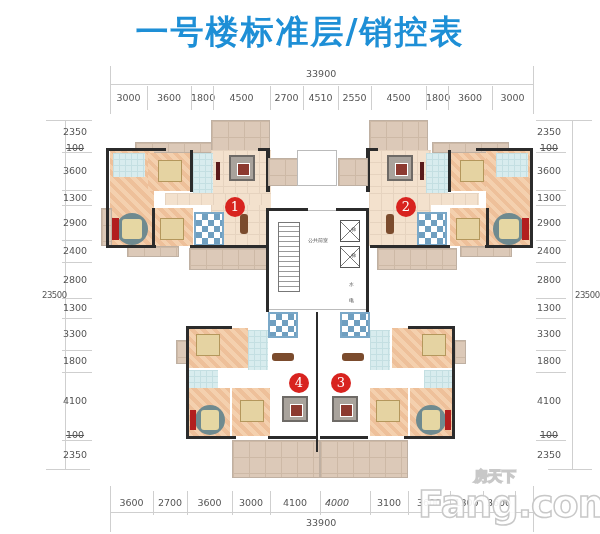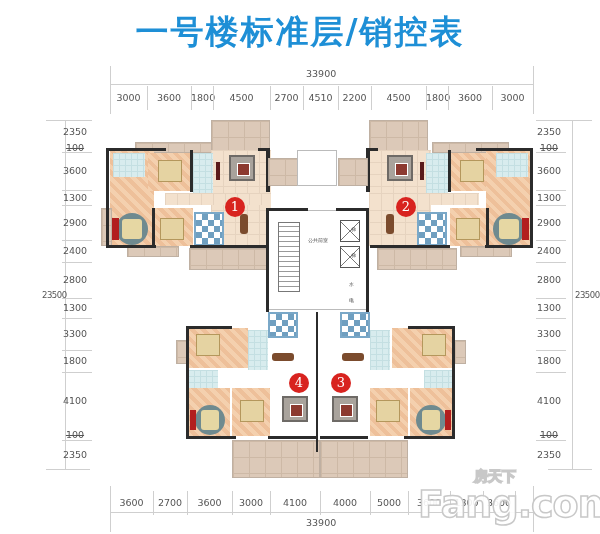--- a/index.html
+++ b/index.html
@@ -52,21 +52,21 @@
       <div class="seg" style="left: 147px; width: 44px; top: 92px;">3600</div>
       <div class="vline" style="left: 191px; top: 86px; height: 24px;"></div>
       <div class="seg" style="left: 191px; width: 22px; top: 92px;">1800</div>
       <div class="vline" style="left: 213px; top: 86px; height: 24px;"></div>
       <div class="seg" style="left: 213px; width: 57px; top: 92px;">4500</div>
       <div class="vline" style="left: 270px; top: 86px; height: 24px;"></div>
       <div class="seg" style="left: 270px; width: 33px; top: 92px;">2700</div>
       <div class="vline" style="left: 303px; top: 86px; height: 24px;"></div>
       <div class="seg" style="left: 303px; width: 35px; top: 92px;">4510</div>
       <div class="vline" style="left: 338px; top: 86px; height: 24px;"></div>
-      <div class="seg" style="left: 338px; width: 33px; top: 92px;">2200</div>
+      <div class="seg" style="left: 338px; width: 33px; top: 92px;">2550</div>
       <div class="vline" style="left: 371px; top: 86px; height: 24px;"></div>
       <div class="seg" style="left: 371px; width: 55px; top: 92px;">4500</div>
       <div class="vline" style="left: 426px; top: 86px; height: 24px;"></div>
       <div class="seg" style="left: 426px; width: 22px; top: 92px;">1800</div>
       <div class="vline" style="left: 448px; top: 86px; height: 24px;"></div>
       <div class="seg" style="left: 448px; width: 44px; top: 92px;">3600</div>
       <div class="vline" style="left: 492px; top: 86px; height: 24px;"></div>
       <div class="seg" style="left: 492px; width: 41px; top: 92px;">3000</div>
       <div class="vline" style="left: 533px; top: 86px; height: 24px;"></div>
     </div>
@@ -82,23 +82,23 @@
       <div class="seg" style="left: 110px; width: 43px; top: 497px;">3600</div>
       <div class="vline" style="left: 153px; top: 491px; height: 24px;"></div>
       <div class="seg" style="left: 153px; width: 34px; top: 497px;">2700</div>
       <div class="vline" style="left: 187px; top: 491px; height: 24px;"></div>
       <div class="seg" style="left: 187px; width: 45px; top: 497px;">3600</div>
       <div class="vline" style="left: 232px; top: 491px; height: 24px;"></div>
       <div class="seg" style="left: 232px; width: 38px; top: 497px;">3000</div>
       <div class="vline" style="left: 270px; top: 491px; height: 24px;"></div>
       <div class="seg" style="left: 270px; width: 50px; top: 497px;">4100</div>
       <div class="vline" style="left: 320px; top: 491px; height: 24px;"></div>
-      <div class="seg" style="left: 320px; width: 50px; top: 497px;">4000</div>
+      <div class="seg" style="left: 312px; width: 50px; top: 497px; font-style: italic;">4000</div>
       <div class="vline" style="left: 370px; top: 491px; height: 24px;"></div>
-      <div class="seg" style="left: 370px; width: 38px; top: 497px;">5000</div>
+      <div class="seg" style="left: 370px; width: 38px; top: 497px;">3100</div>
       <div class="vline" style="left: 408px; top: 491px; height: 24px;"></div>
       <div class="seg" style="left: 408px; width: 42px; top: 497px;">3600</div>
       <div class="vline" style="left: 450px; top: 491px; height: 24px;"></div>
       <div class="seg" style="left: 450px; width: 33px; top: 497px;">1300</div>
       <div class="vline" style="left: 483px; top: 491px; height: 24px;"></div>
       <div class="seg" style="left: 483px; width: 32px; top: 497px;">3600</div>
       <div class="vline" style="left: 515px; top: 491px; height: 24px;"></div>
     </div>
 </div>
 

